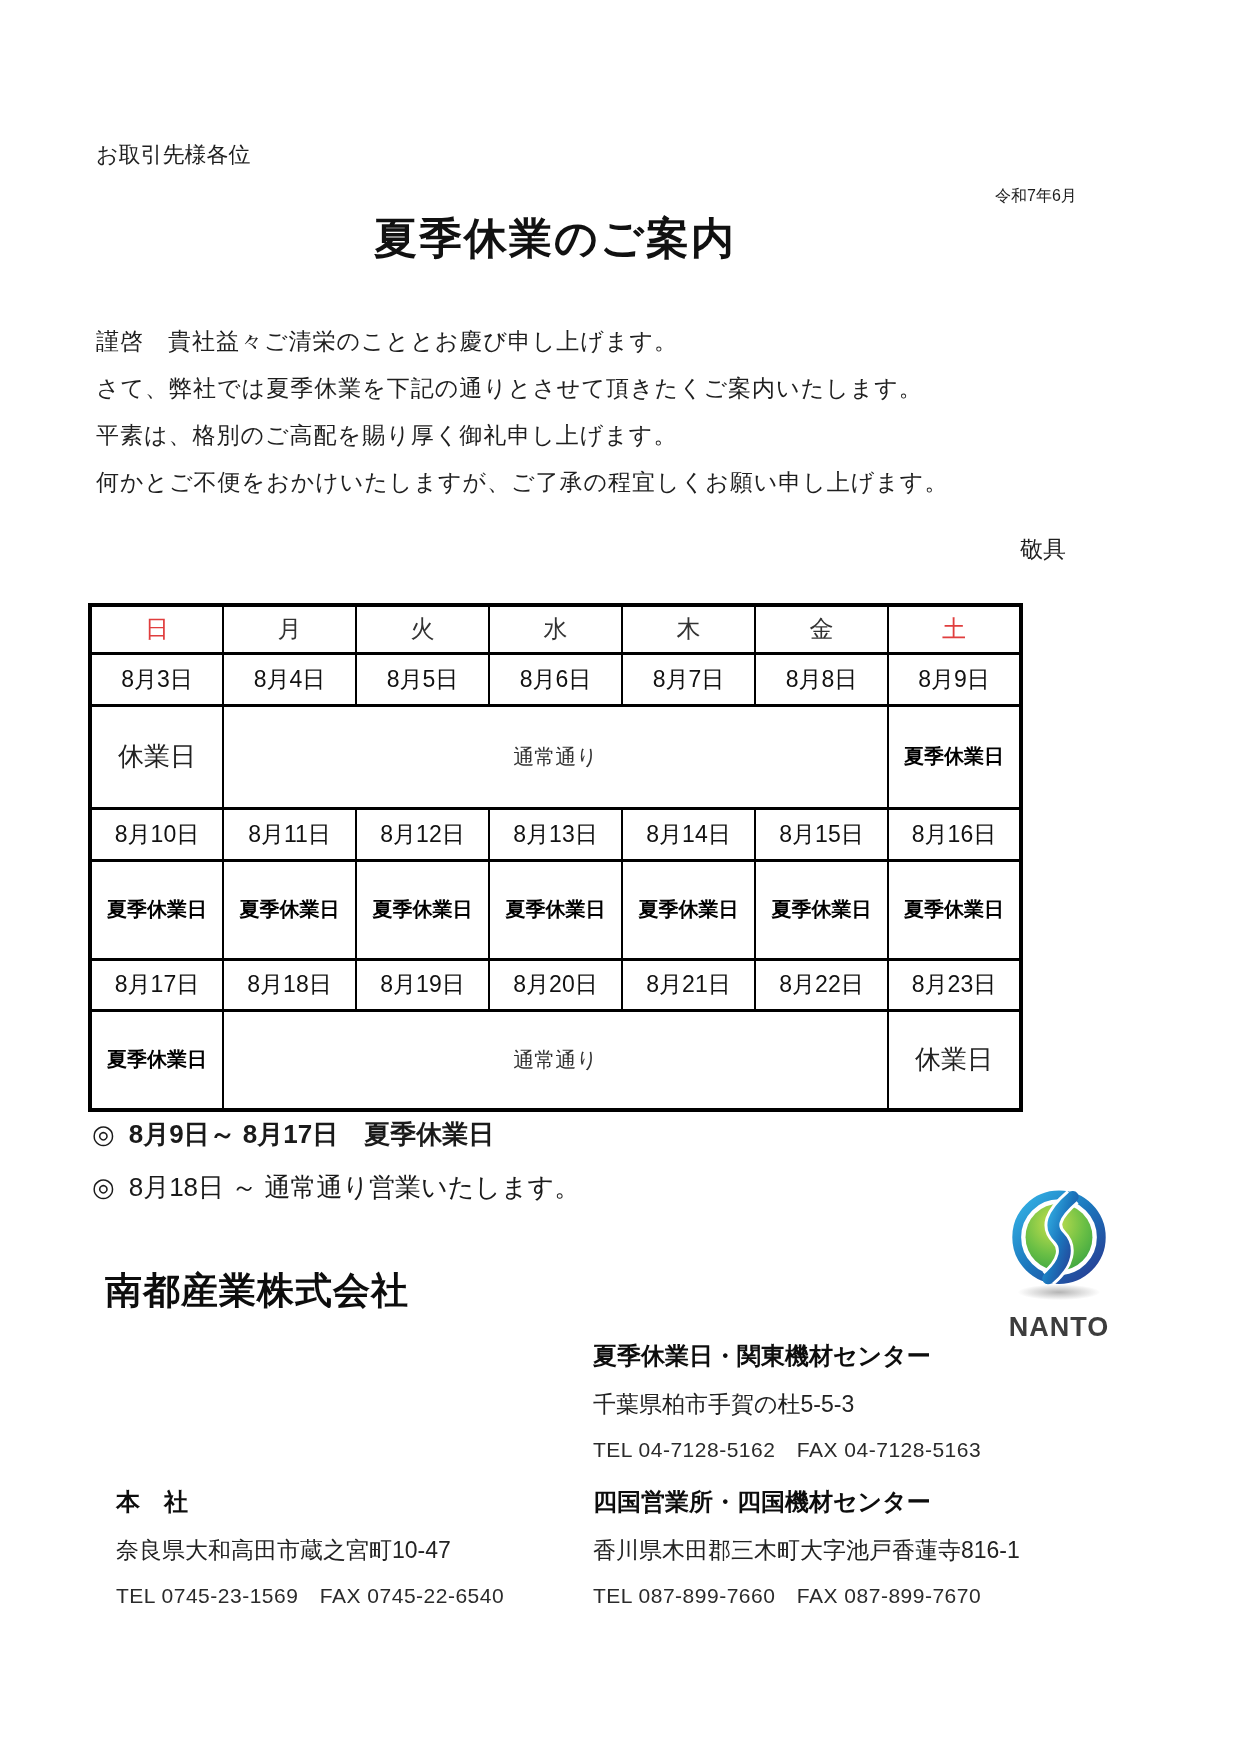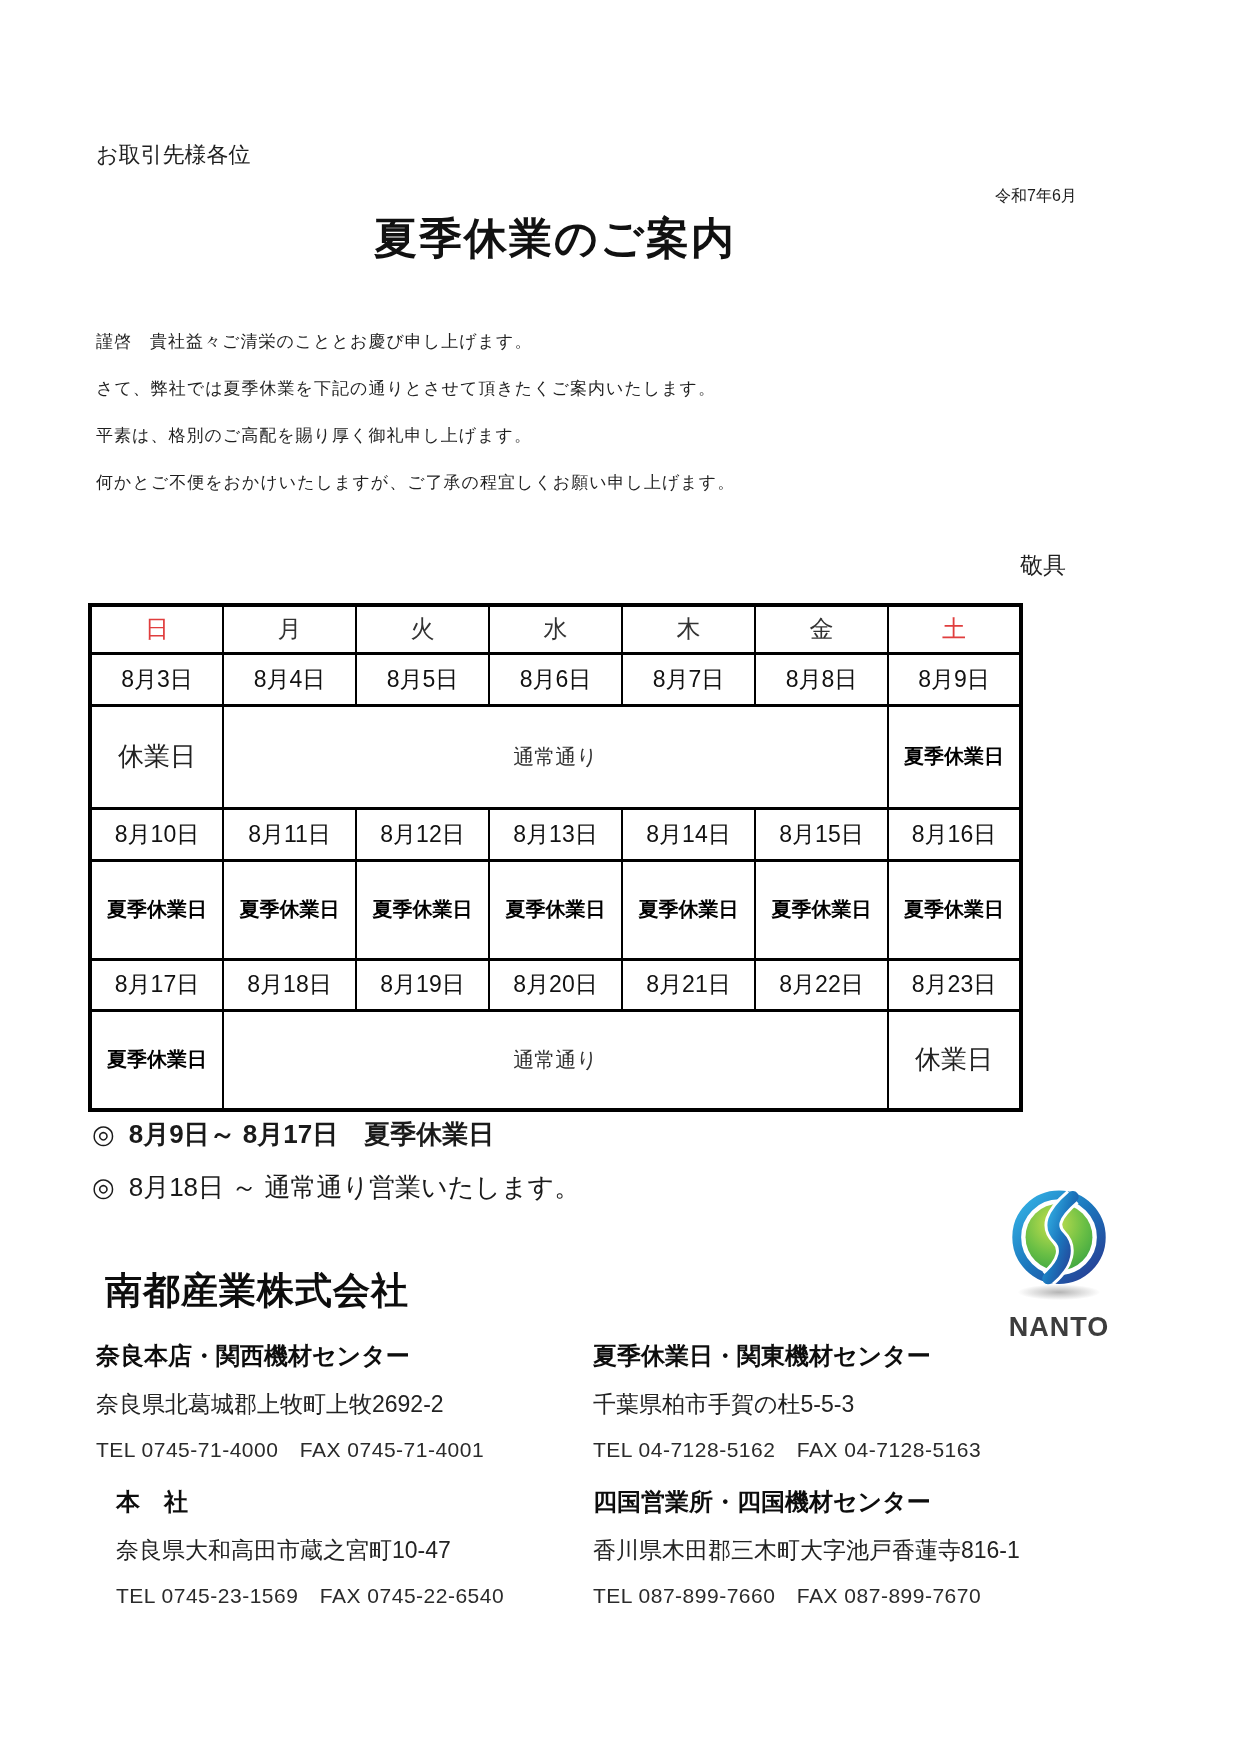--- a/index.html
+++ b/index.html
@@ -9,23 +9,23 @@
     margin:0 auto;
     background:#ffffff;
     font-family:"Liberation Sans","DejaVu Sans",sans-serif;
     color:#1f1f1f;
     overflow:hidden;
   }
   .abs{position:absolute;}
   .recipient{left:96px;top:140px;font-size:22px;}
   .issue-date{left:995px;top:186px;font-size:16px;}
   .doc-title{left:40px;top:210px;width:1030px;text-align:center;font-size:43px;font-weight:bold;letter-spacing:2px;color:#111;}
-  .body-text{left:96px;top:318px;font-size:17px;line-height:47px;letter-spacing:1px;}
+  .body-text{left:96px;top:318px;font-size:23px;line-height:47px;letter-spacing:1px;}
   .body-text p{margin:0;}
-  .closing{left:1020px;top:534px;font-size:23px;margin-top:16px;}
+  .closing{left:1020px;top:534px;font-size:23px;}
 
   
   .cal{left:88px;top:603px;}
   table.calendar{
     border-collapse:collapse;table-layout:fixed;width:931px;
     border:4px solid #000;
   }
   table.calendar td{
     border:2px solid #000;border-top-width:3px;border-bottom-width:3px;
     text-align:center;vertical-align:middle;
@@ -180,25 +180,20 @@
       <circle cx="60" cy="52" r="34" fill="url(#rgG)"></circle>
       <circle cx="60" cy="52" r="43" fill="none" stroke="url(#lgB)" stroke-width="9"></circle>
       <path d="M74,11 C52,30 50,42 60,52 C70,62 68,78 49,94" fill="none" stroke="#ffffff" stroke-width="18"></path>
       <path d="M74,11 C52,30 50,42 60,52 C70,62 68,78 49,94" fill="none" stroke="url(#lgB)" stroke-width="12" stroke-linecap="round"></path>
     </svg>
   </div>
   <div class="abs logo-text">NANTO</div>
 
   <div class="abs company-name">南都産業株式会社</div>
 
-  <div class="abs office o0">
-    <h3>奈良本店・関西機材センター</h3>
-    <p class="addr">奈良県北葛城郡上牧町上牧2692-2</p>
-    <p class="tel">TEL 0745-71-4000　FAX 0745-71-4001</p>
-  </div>
   <div class="abs office o1">
     <h3>夏季休業日・関東機材センター</h3>
     <p class="addr">千葉県柏市手賀の杜5-5-3</p>
     <p class="tel">TEL 04-7128-5162　FAX 04-7128-5163</p>
   </div>
   <div class="abs office o2">
     <h3>本　社</h3>
     <p class="addr">奈良県大和高田市蔵之宮町10-47</p>
     <p class="tel">TEL 0745-23-1569　FAX 0745-22-6540</p>
   </div>

